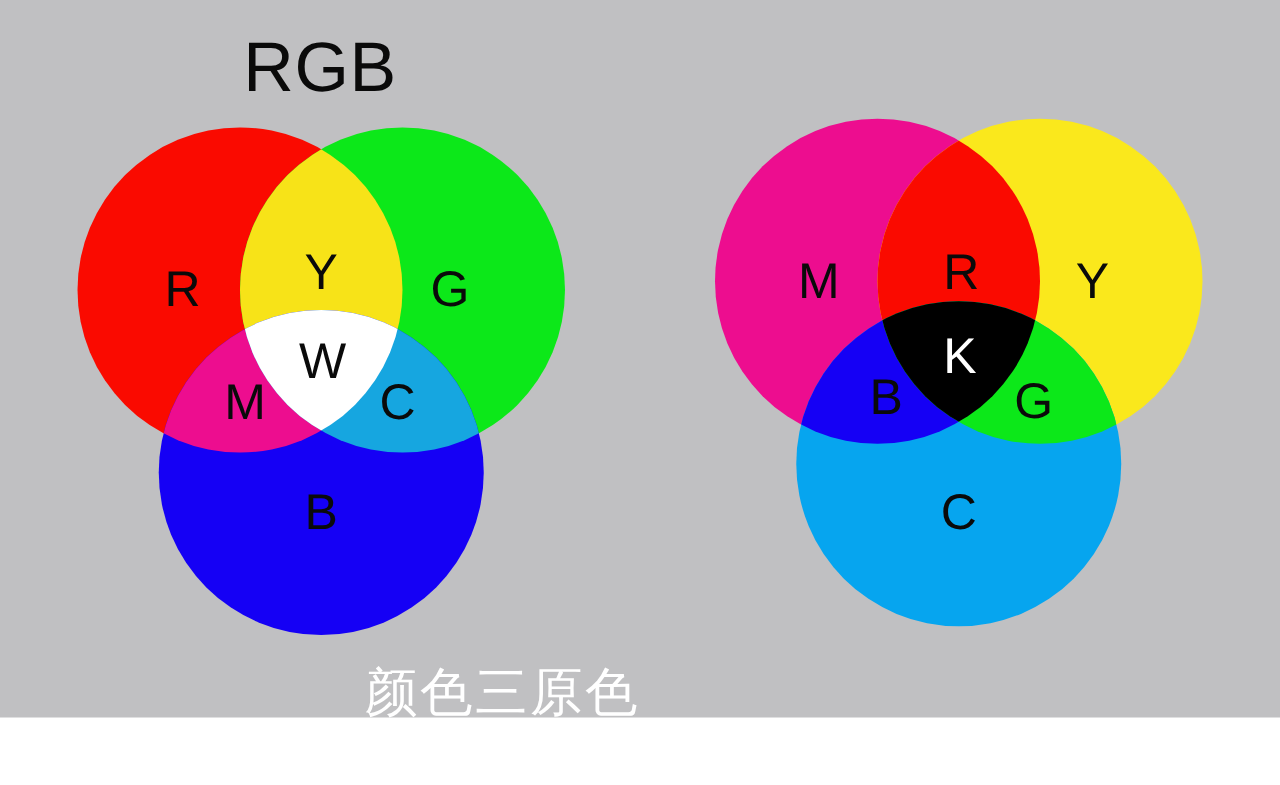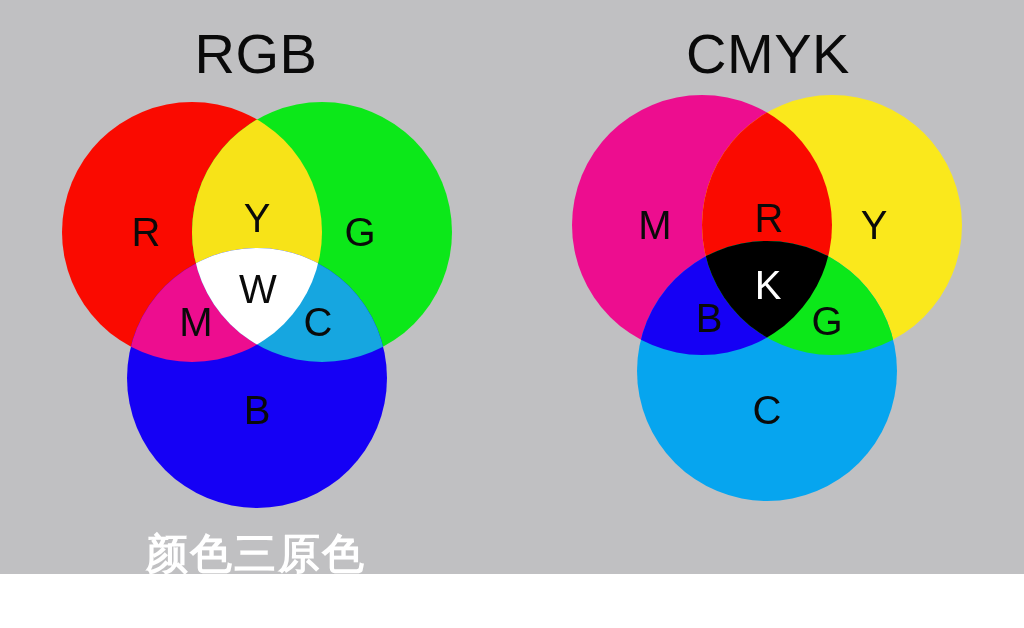--- a/index.html
+++ b/index.html
@@ -38,24 +38,24 @@
     font-weight: 400;
     color: #0a0a0a;
     letter-spacing: 0.5px;
     white-space: nowrap;
   }
   .panel-caption {
     position: absolute;
     top: 533px;
     left: 0;
     width: 512px;
-    text-align: center;
+    text-align: right;
     font-size: 42px;
     line-height: 1;
-    font-weight: 700;
+    font-weight: 400;
     color: #ffffff;
     letter-spacing: 2px;
     white-space: nowrap;
     font-family: "DejaVu Sans", "Liberation Sans", sans-serif;
   }
   .venn-svg {
     position: absolute;
     top: 0;
     left: 0;
     width: 512px;
@@ -120,21 +120,20 @@
       <text class="region-label" x="318" y="322" fill="#0a0a0a">C</text>
       <text class="region-label" x="258" y="289" fill="#0a0a0a">W</text>
       <text class="region-label" x="257" y="410" fill="#0a0a0a">B</text>
     </svg>
 
     <div class="panel-caption">颜色三原色</div>
   </div>
 
   <div class="panel" id="panel-cmyk">
 
-    <div class="panel-title">CMYK</div>
 
     <svg class="venn-svg" viewBox="0 0 512 628">
       <defs>
         <clipPath id="cmyk-clip-m">
             <circle cx="190" cy="225" r="130"></circle>
           </clipPath>
         <clipPath id="cmyk-clip-y">
             <circle cx="320" cy="225" r="130"></circle>
           </clipPath>
         <clipPath id="cmyk-clip-c">

